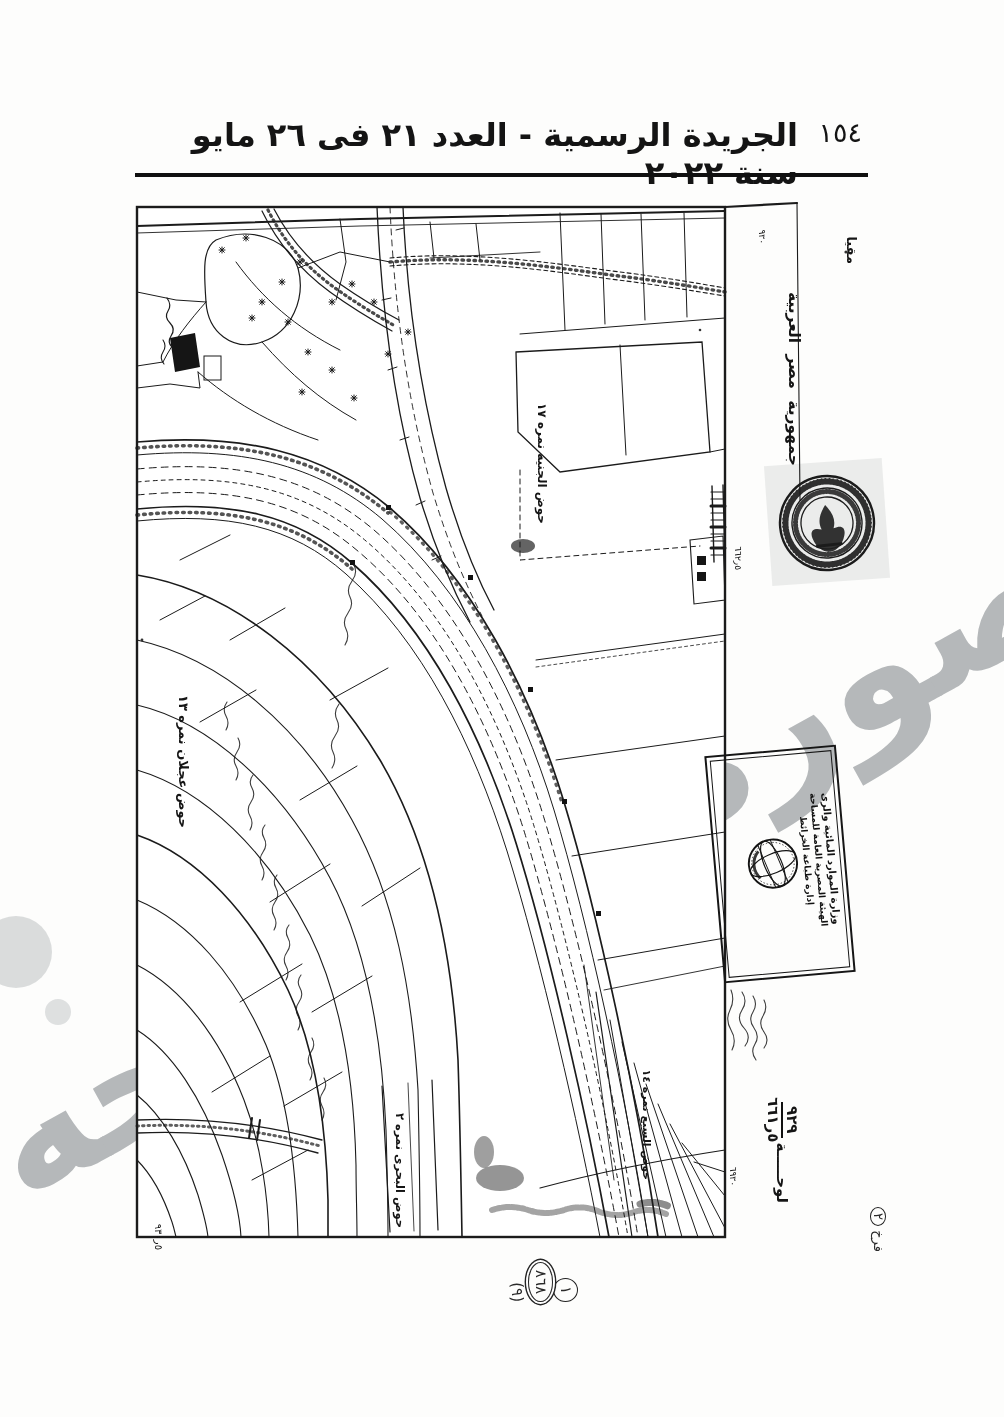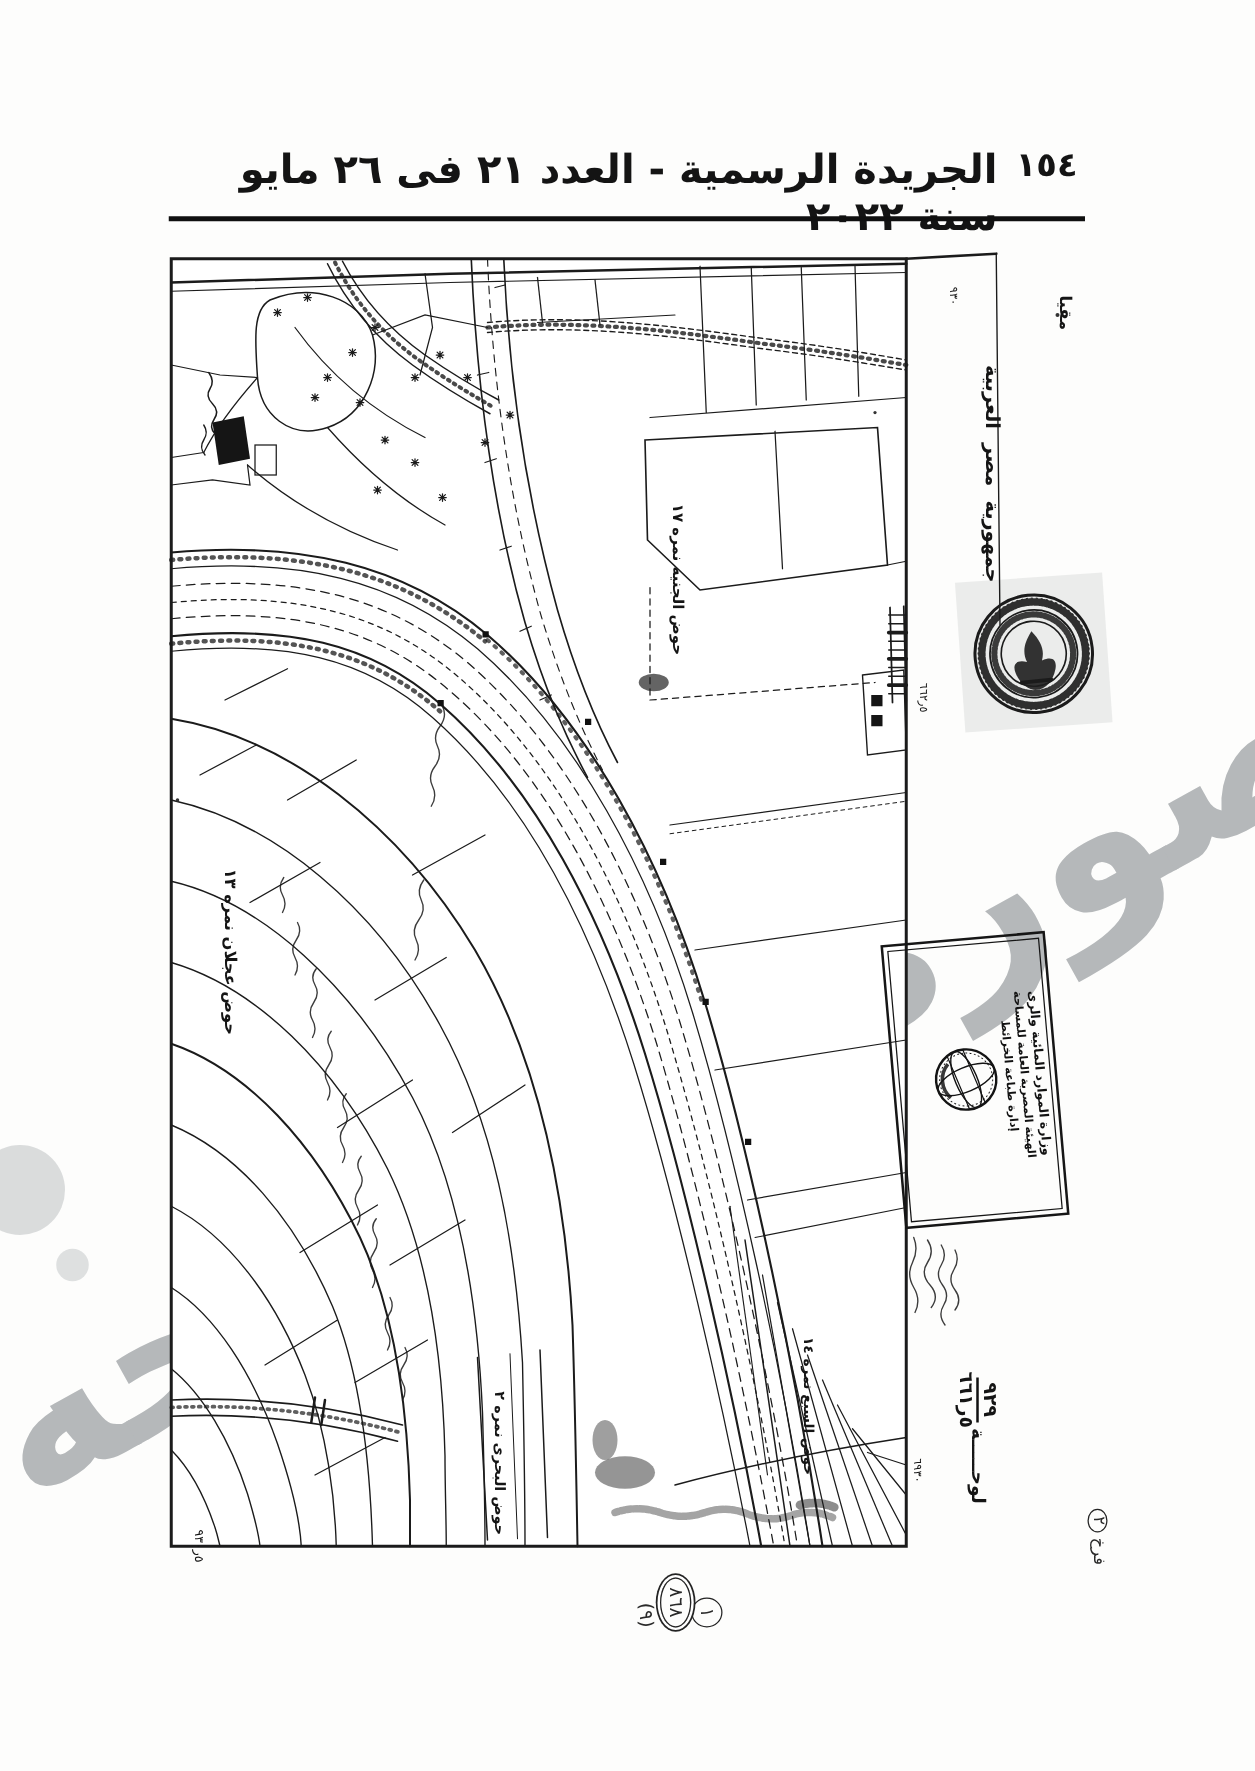--- a/index.html
+++ b/index.html
@@ -12,21 +12,21 @@
   .watermark{
     position:absolute;left:-175px;top:735px;width:1400px;height:250px;
     line-height:250px;transform:rotate(-29deg);transform-origin:center;
     text-align:center;direction:rtl;font-size:168px;font-weight:bold;
     color:#b5b8ba;letter-spacing:-4px;z-index:0;user-select:none;
   }
   
   .header-row{position:absolute;left:137px;top:116px;width:731px;height:50px;z-index:3;}
   .header-title{position:absolute;left:0;right:70px;text-align:right;
     font-size:32px;font-weight:bold;direction:rtl;}
-  .page-num{position:absolute;right:6px;top:1px;font-size:27px;font-weight:bold;}
+  .page-num{position:absolute;right:6px;top:1px;font-size:27px;font-weight:normal;}
   .rule{position:absolute;left:135px;top:173px;width:733px;height:4px;background:#101010;z-index:3;}
   
   #map-svg{position:absolute;left:0;top:0;z-index:1;}
   #map-svg path,#map-svg line,#map-svg rect,#map-svg circle,#map-svg ellipse{
     stroke:#1b1b1b;fill:none;stroke-linecap:round;
   }
   
   .lbl{
     position:absolute;z-index:2;direction:rtl;white-space:nowrap;
     transform-origin:0 0;transform:rotate(90deg);

